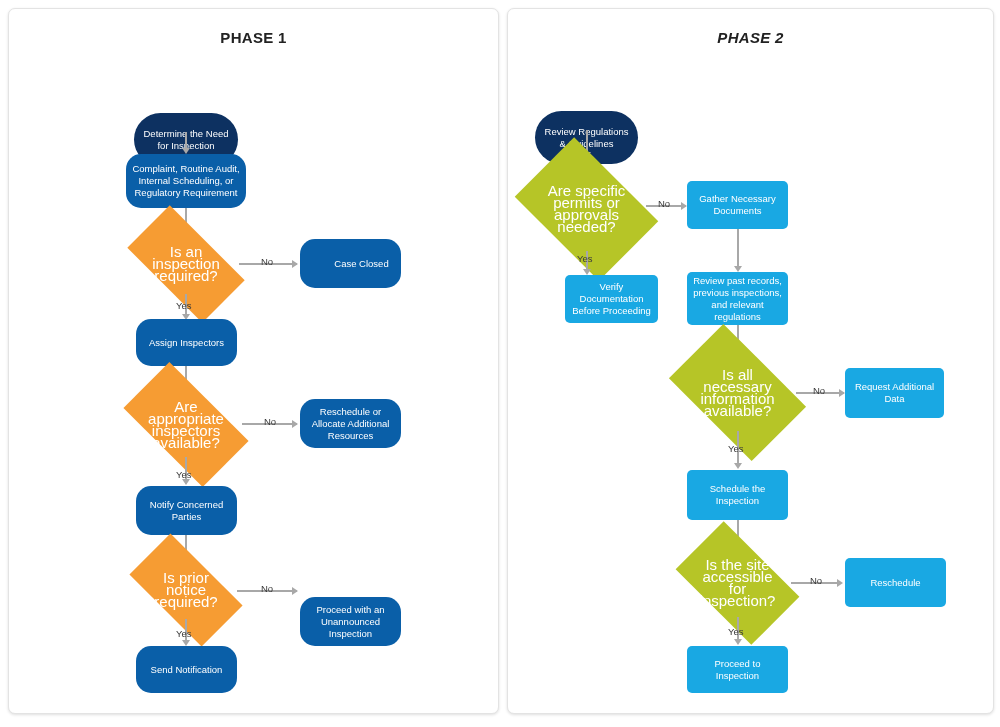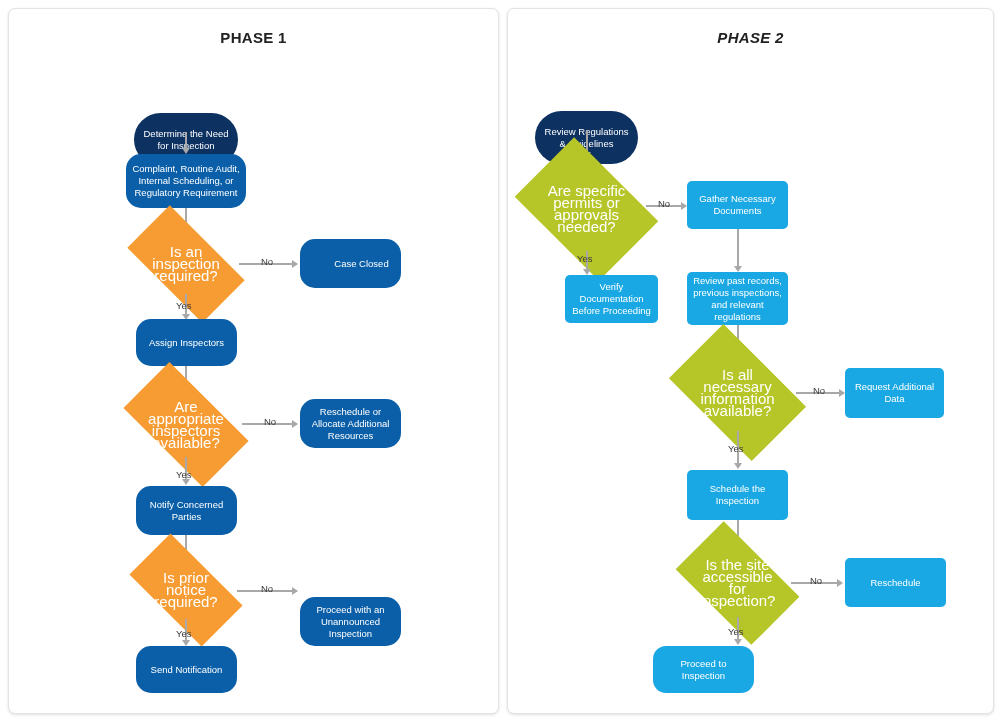--- a/index.html
+++ b/index.html
@@ -286,17 +286,17 @@
   <div class="edge-label" style="left:810px; top:575px;">No</div>
 
   <div class="node process-cyan" style="left:845px; top:558px; width:101px; height:49px;justify-content:flex-end;">
     <span class="lbl">Reschedule</span>
   </div>
 
   <div class="conn-v" style="left:737px; top:617px; height:26px;"></div>
   <div class="arrow-down" style="left:734px; top:639px;"></div>
   <div class="edge-label" style="left:728px; top:626px;">Yes</div>
 
-  <div class="node process-cyan" style="left:653px; top:646px; width:101px; height:47px;border-radius:13px;">
+  <div class="node process-cyan" style="left:687px; top:646px; width:101px; height:47px;">
     <span class="lbl">Proceed to Inspection</span>
   </div>
 
 </div>
 
 </body></html>

